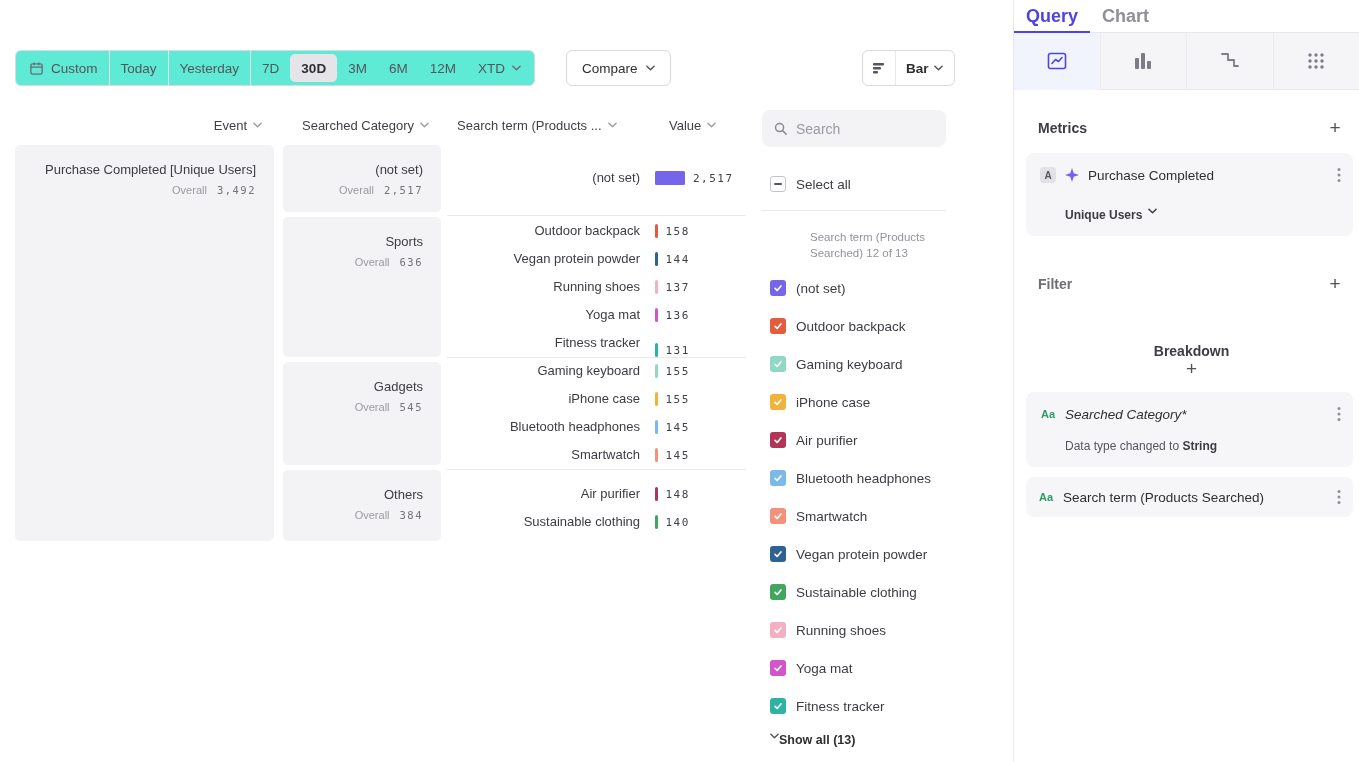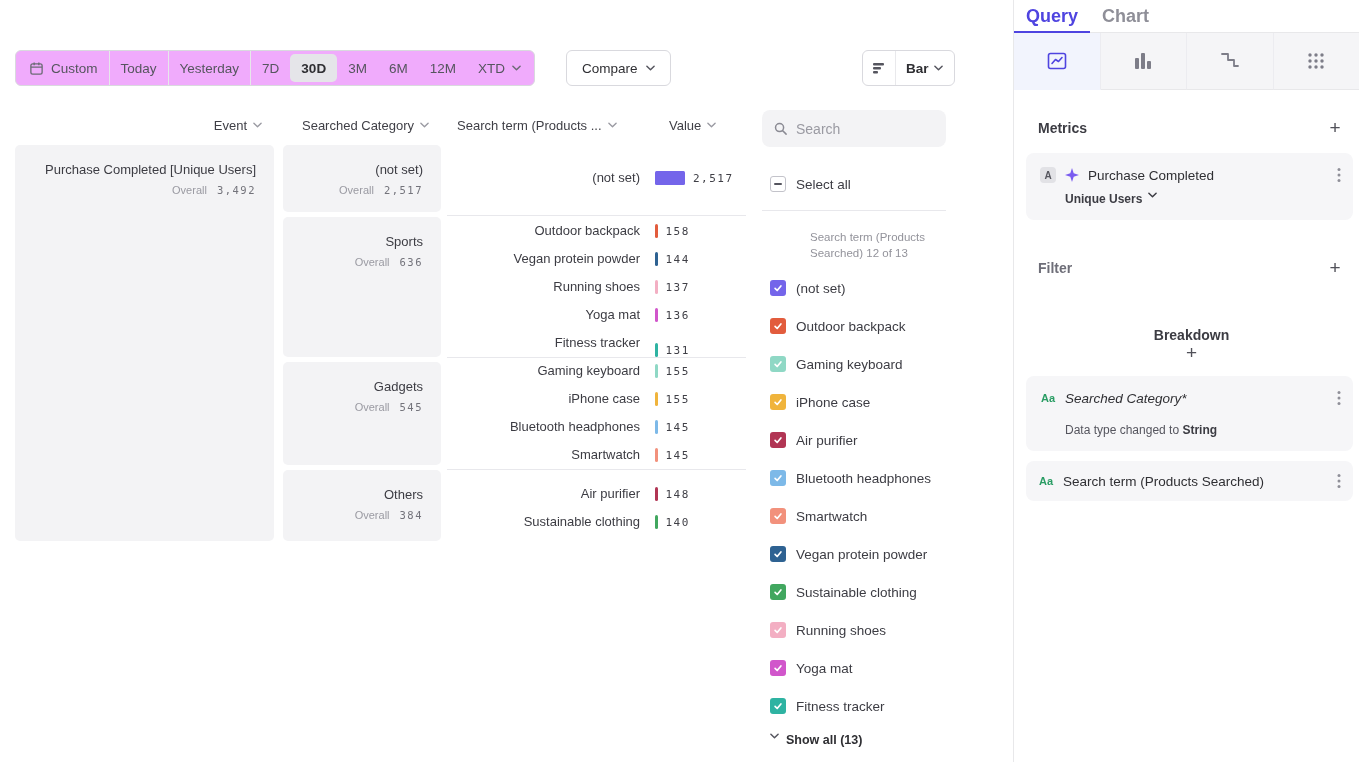--- a/index.html
+++ b/index.html
@@ -1,20 +1,20 @@
 <!DOCTYPE html>
 <html><head>
 <meta charset="utf-8">
 <style>
   * { box-sizing: border-box; margin: 0; padding: 0; }
   html,body { width:1359px; height:762px; background:#fff; font-family:"Liberation Sans",sans-serif; overflow:hidden; }
   #app { position:relative; width:1359px; height:762px; background:#fff; }
 
   
-  .date-group { position:absolute; left:15px; top:50px; height:36px; border:1px solid #d9d9de; border-radius:6px; display:flex; align-items:center; background:#f0abfc; padding:0 2px; }
+  .date-group { position:absolute; left:15px; top:50px; height:36px; border:1px solid #d9d9de; border-radius:6px; display:flex; align-items:center; background:#5eead4; padding:0 2px; }
   .seg { display:flex; align-items:center; gap:7px; padding:0 11px; height:28px; border-radius:5px; font-size:13.5px; color:#55555e; cursor:pointer; white-space:nowrap; }
   .seg.selected { background:#e5e5e9; color:#2f2f33; font-weight:600; }
   .vdiv { width:1px; height:34px; background:#e7e7ea; }
   .toolbtn { position:absolute; top:50px; height:36px; border:1px solid #d9d9de; border-radius:6px; display:flex; align-items:center; background:#fff; font-size:13.5px; color:#2f2f33; }
   .compare-btn { left:566px; gap:8px; padding:0 15px; font-weight:500; }
   .chart-type-btn { left:862px; width:93px; padding:0; }
   .ct-icon { width:33px; height:100%; display:flex; align-items:center; justify-content:center; border-right:1px solid #e9e9ec; color:#55555e; }
   .ct-label { padding:0 5px 0 10px; font-weight:600; }
 
   
@@ -45,21 +45,21 @@
   .select-all { position:absolute; left:770px; top:176px; display:flex; align-items:center; gap:10px; cursor:pointer; }
   .cb-ind { width:16px; height:16px; border:1.5px solid #c3c3ca; border-radius:3px; background:#fff; display:flex; align-items:center; justify-content:center; }
   .cb-ind::after { content:""; width:8px; height:2px; background:#55555e; border-radius:1px; }
   .select-all-label { font-size:13.5px; color:#3c3c43; font-weight:500;text-align:right; }
   .fdiv { position:absolute; left:762px; top:210px; width:184px; height:1px; background:#e8e8ec; }
   .list-label { position:absolute; left:810px; top:229px; width:168px; font-size:11.5px; color:#93939b; line-height:1.4; }
   .check-list { position:absolute; left:770px; top:269px; width:180px; }
   .citem { height:38px; display:flex; align-items:center; gap:10px; cursor:pointer; }
   .cbox { width:16px; height:16px; border-radius:3px; display:flex; align-items:center; justify-content:center; flex:none; }
   .citem-label { font-size:13.5px; color:#3c3c43; white-space:nowrap; }
-  .show-all { position:absolute; left:770px; top:733px; display:flex; align-items:flex-start; gap:7px; font-size:12.5px; font-weight:600; color:#2f2f33; cursor:pointer; }
+  .show-all { position:absolute; left:770px; top:733px; display:flex; align-items:flex-start; font-size:12.5px; font-weight:600; color:#2f2f33; cursor:pointer; }
 
   
   .sidebar { position:absolute; left:1013px; top:0; width:346px; height:762px; background:#fff; border-left:1px solid #e8e8ea; }
   .sb-tabs { height:33px; border-bottom:1px solid #e8e8ea; display:flex; align-items:stretch; }
   .sb-tab { padding:0 12px; display:flex; align-items:center; font-size:18px; font-weight:600; color:#8f8f98; position:relative; cursor:pointer; }
   .sb-tab.active { color:#4f44e0; }
   .sb-tab.active::after { content:""; position:absolute; left:0; right:0; bottom:-1px; height:2px; background:#4f44e0; }
   .icon-tabs { display:flex; height:57px; }
   .itab { flex:1; display:flex; align-items:center; justify-content:center; background:#f5f5f7; border-bottom:1px solid #e8e8ea; border-right:1px solid #ececf0; color:#7d7d88; cursor:pointer; }
   .itab:last-child { border-right:none; }
@@ -72,21 +72,21 @@
   .plus { font-size:19px; line-height:19px; color:#515159; width:20px; text-align:center; cursor:pointer; }
   .card { margin:16px 6px 0 12px; background:#f6f6f8; border-radius:8px; padding:13px 12px 14px 14px; cursor:pointer; }
   .card.tight { margin-top:14px; }
   .card-sm { margin:10px 6px 0 12px; background:#f6f6f8; border-radius:8px; padding:11px 12px; cursor:pointer; }
   .crow { display:flex; align-items:center; gap:9px; height:18px; }
   .badge-a { width:16px; height:16px; background:#e2e2e6; border-radius:4px; font-size:10px; font-weight:600; color:#55555e; display:flex; align-items:center; justify-content:center; flex:none; }
   .aa { width:16px; font-size:11px; font-weight:700; color:#2a9d64; text-align:center; flex:none; }
   .m-name { flex:1; font-size:13.5px; font-weight:500; color:#2f2f33; white-space:nowrap; overflow:hidden; text-overflow:ellipsis; }
   .m-name.italic { font-style:italic; }
   .dots { display:flex; align-items:center; cursor:pointer; }
-  .crow2 { margin:8px 0 0 25px; display:flex; align-items:flex-start; gap:6px; font-size:12px; font-weight:700; color:#3c3c43; }
+  .crow2 { margin:24px 0 0 25px; display:flex; align-items:flex-start; gap:6px; font-size:12px; font-weight:700; color:#3c3c43; }
   .note { margin:16px 0 0 25px; font-size:12px; color:#55555e; }
   .note b { color:#3c3c43; font-weight:700; }
 </style>
 </head>
 <body>
 
 <div id="app">
 
   <div class="date-group" id="date-group">
       <div class="seg">

